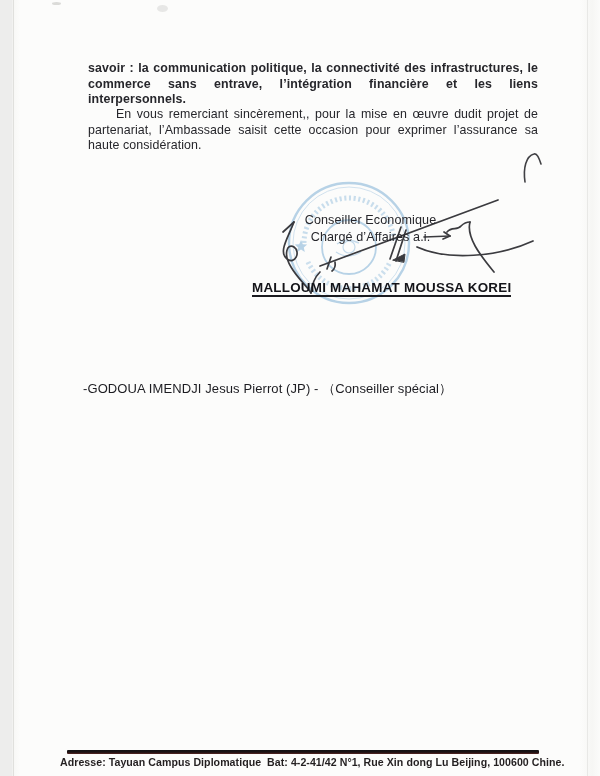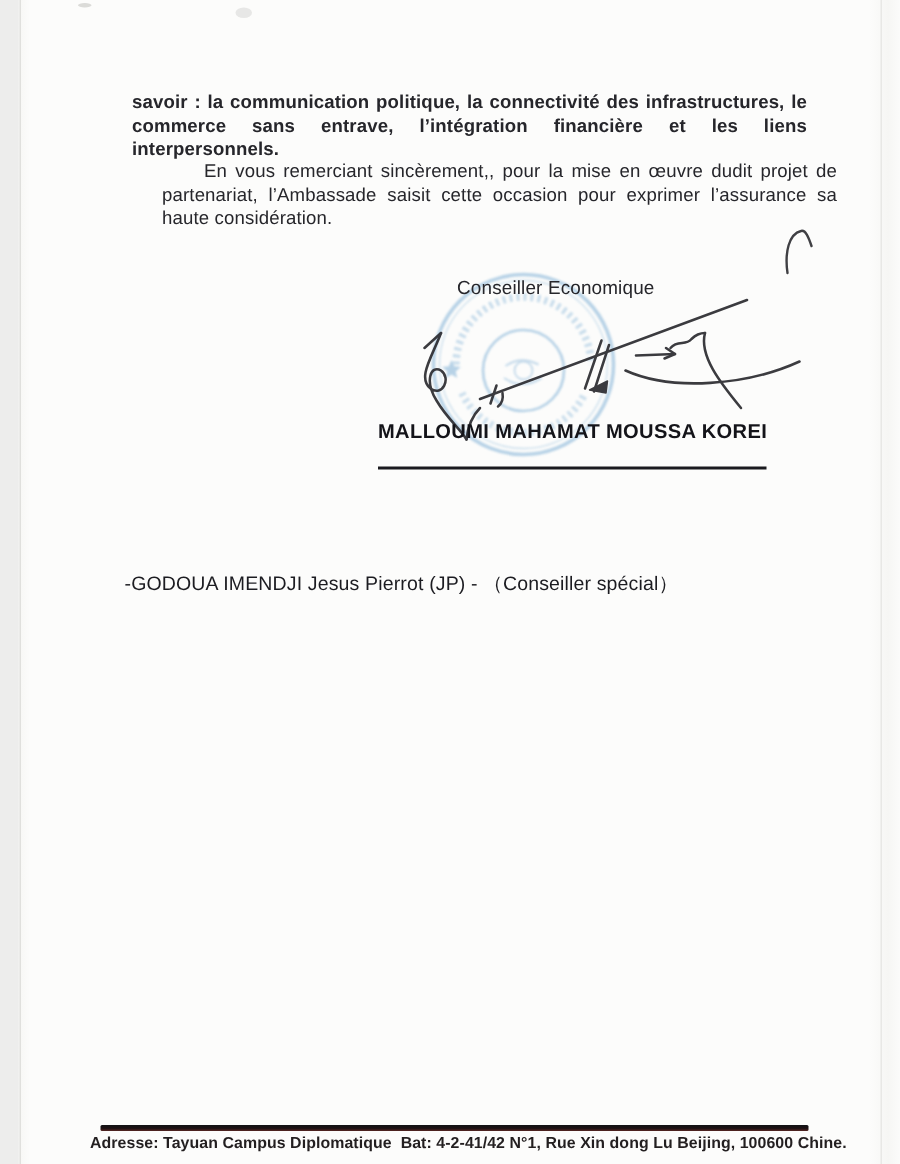--- a/index.html
+++ b/index.html
@@ -24,32 +24,32 @@
   .speck{position:absolute;border-radius:50%;background:#b9b9b6;opacity:.5;}
   .speck-1{left:52px;top:2px;width:9px;height:3px;}
   .speck-2{left:157px;top:5px;width:11px;height:7px;background:#cfcfcc;opacity:.45;}
 
   .body-text{
     position:absolute;left:88px;width:450px;
     font-size:12.4px;line-height:15.6px;color:#26262b;
     text-align:justify;letter-spacing:.1px;margin:0;
   }
   .para-1{top:61px;font-weight:bold;}
-  .para-2{top:107px;text-indent:28px;margin-left:20px;}
+  .para-2{top:107px;text-indent:28px;}
 
   .signer-title{
-    position:absolute;left:288px;top:184px;width:165px;
+    position:absolute;left:288px;top:212px;width:165px;
     text-align:center;font-size:12.6px;line-height:16.5px;
     color:#26262b;letter-spacing:.1px;
   }
   .signer-name{
     position:absolute;left:252px;top:280px;
     font-size:13.4px;font-weight:bold;color:#141419;
     letter-spacing:.25px;white-space:nowrap;
-    border-bottom:2px solid #1a1a1f;padding-bottom:16px;
+    border-bottom:2px solid #1a1a1f;padding-bottom:0;
   }
   .advisor-line{
     position:absolute;left:83px;top:380px;
     font-size:13px;font-weight:normal;color:#1c1c21;
     letter-spacing:.1px;white-space:nowrap;
   }
 
   .footer-bar{
     position:absolute;left:67px;top:750px;width:472px;height:4px;
     background:linear-gradient(to bottom,#121214 0%,#1c1113 55%,#572622 100%);
@@ -125,20 +125,21 @@
       <path d="M 417,247 C 448,261 498,257 533,241"></path>
     </g>
 
     <g stroke="#2b2b30" stroke-width="1.6" fill="none" stroke-linecap="round" opacity="0.9">
       <path d="M 525,182 C 523,168 526,156 534,154 C 537,153 539,158 541,164"></path>
     </g>
   </svg>
 
   <div class="signer-title">
     <div>Conseiller Economique</div>
+    <div>Chargé d’Affaires a.i.</div>
   </div>
 
   <div class="signer-name">MALLOUMI MAHAMAT MOUSSA KOREI</div>
 
   <div class="advisor-line">-GODOUA IMENDJI Jesus Pierrot (JP) - （Conseiller spécial）</div>
 
   <div class="footer-bar"></div>
   <div class="footer-address">Adresse: Tayuan Campus Diplomatique  Bat: 4-2-41/42 N°1, Rue Xin dong Lu Beijing, 100600 Chine.</div>
 
 </div>

